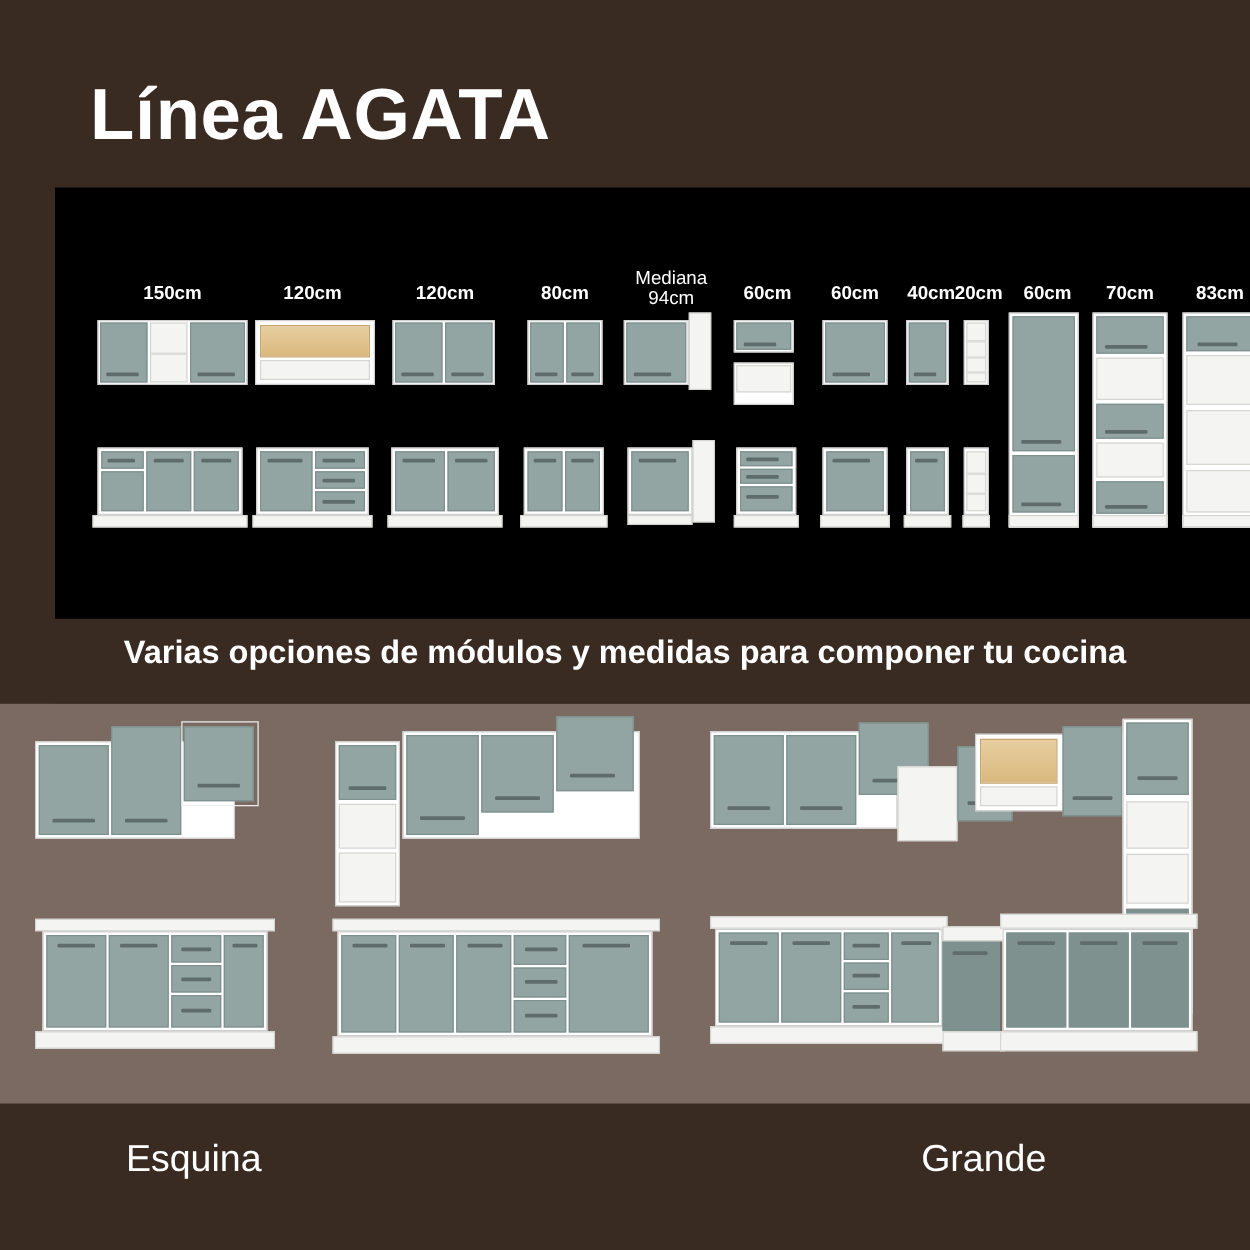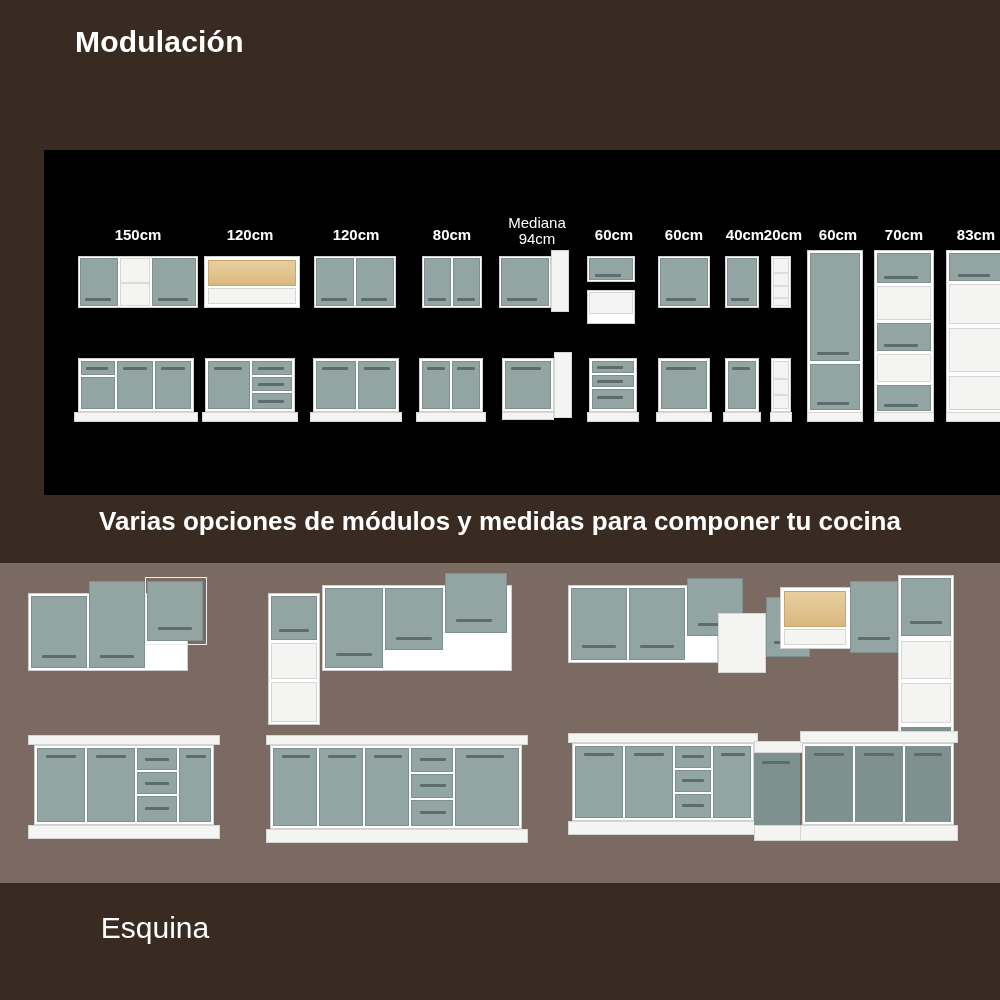--- a/index.html
+++ b/index.html
@@ -66,21 +66,21 @@
   .foot-label {
     position: absolute; top: 28px; color: #ffffff; font-size: 30px; text-align: center;
   }
 </style>
 </head>
 <body>
 
 <div class="page">
 
   <div class="header">
-    <div class="sub">Modulación</div>
+    <div class="title">Línea AGATA</div>
   </div>
 
   <div class="modules-band">
 
     <div class="mod-label" style="left:34px;top:76px;width:120px;">150cm</div>
     <div class="mod-label" style="left:156px;top:76px;width:100px;">120cm</div>
     <div class="mod-label" style="left:262px;top:76px;width:100px;">120cm</div>
     <div class="mod-label" style="left:371px;top:76px;width:74px;">80cm</div>
     <div class="mod-label" style="left:451px;top:64px;width:84px;font-weight:normal;">Mediana</div>
     <div class="mod-label" style="left:451px;top:80px;width:84px;font-weight:normal;">94cm</div>
@@ -403,15 +403,16 @@
       <div class="handle" style="left:304px;top:180px;width:30px;"></div>
       <div class="door dark" style="left:345px;top:173px;width:46px;height:76px;"></div>
       <div class="handle" style="left:354px;top:180px;width:28px;"></div>
       <div class="panel-white" style="left:240px;top:252px;width:158px;height:16px;"></div>
     </div>
 
   </div>
 
   <div class="footer">
     <div class="foot-label" style="left:40px;width:230px;">Esquina</div>
+    <div class="foot-label" style="left:672px;width:230px;">Grande</div>
   </div>
 
 </div>
 
 </body></html>

